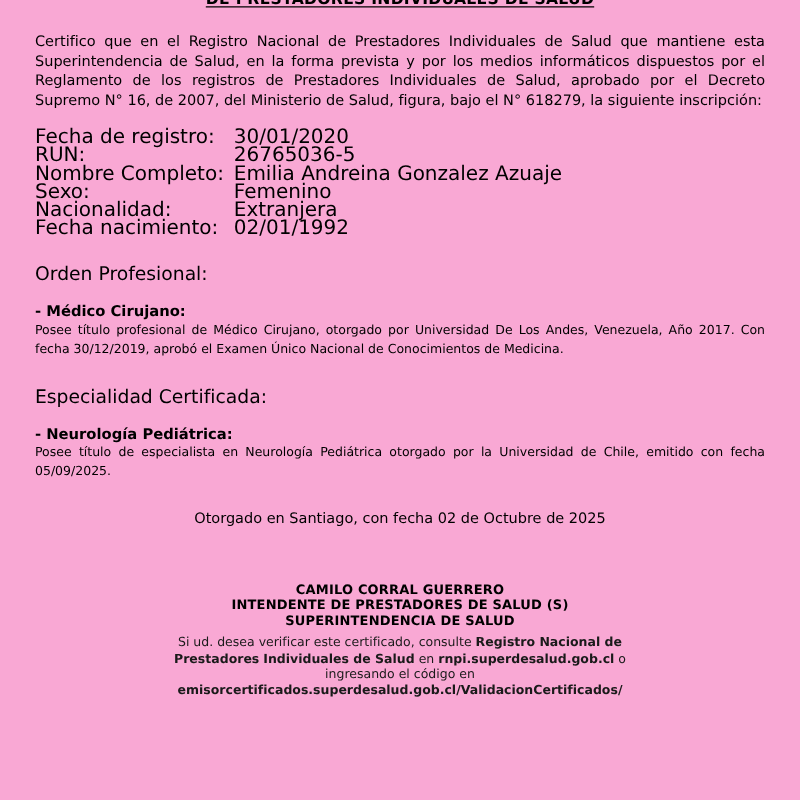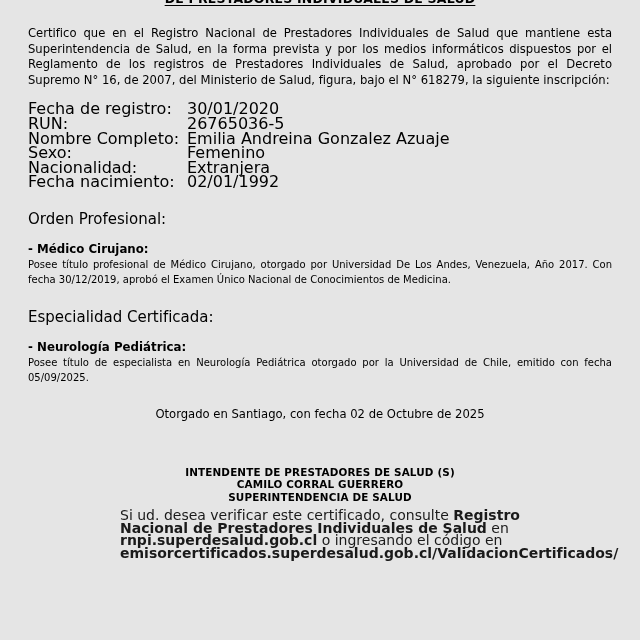--- a/index.html
+++ b/index.html
@@ -15,21 +15,21 @@
     color: #000000;
     position: relative;
   }
 
   .page {
     position: absolute;
     left: 0;
     top: 0;
     width: 640px;
     height: 640px;
-    background: #e5e5e5;
+    background: #f9a8d4;
   }
 
   
   .title-clip {
     position: absolute;
     left: 0;
     top: 0;
     width: 640px;
     height: 11px;
     overflow: hidden;
@@ -131,21 +131,22 @@
     line-height: 12.4px;
     letter-spacing: 0.15px;
   }
 
   
   .footer {
     position: absolute;
     left: 120px;
     top: 509px;
     width: 400px;
-    font-size: 14px;
+    text-align: center;
+    font-size: 10px;
     line-height: 12.6px;
     color: #1a1a1a;
   }
   .footer b { font-weight: bold; }
 </style>
 </head>
 <body>
 
 <div class="page">
 
@@ -198,22 +199,22 @@
   </div>
 
   <div class="sigarea">
 
     
 
     
   </div>
 
   <div class="sigblock">
+    <div>CAMILO CORRAL GUERRERO</div>
     <div>INTENDENTE DE PRESTADORES DE SALUD (S)</div>
-    <div>CAMILO CORRAL GUERRERO</div>
     <div>SUPERINTENDENCIA DE SALUD</div>
   </div>
 
   <div class="footer">
     <span>Si ud. desea verificar este certificado, consulte </span><b>Registro Nacional de Prestadores</b>
     <b>Individuales de Salud</b><span> en </span><b>rnpi.superdesalud.gob.cl</b><span> o ingresando el código en</span>
     <b>emisorcertificados.superdesalud.gob.cl/ValidacionCertificados/</b>
   </div>
 
 </div>

